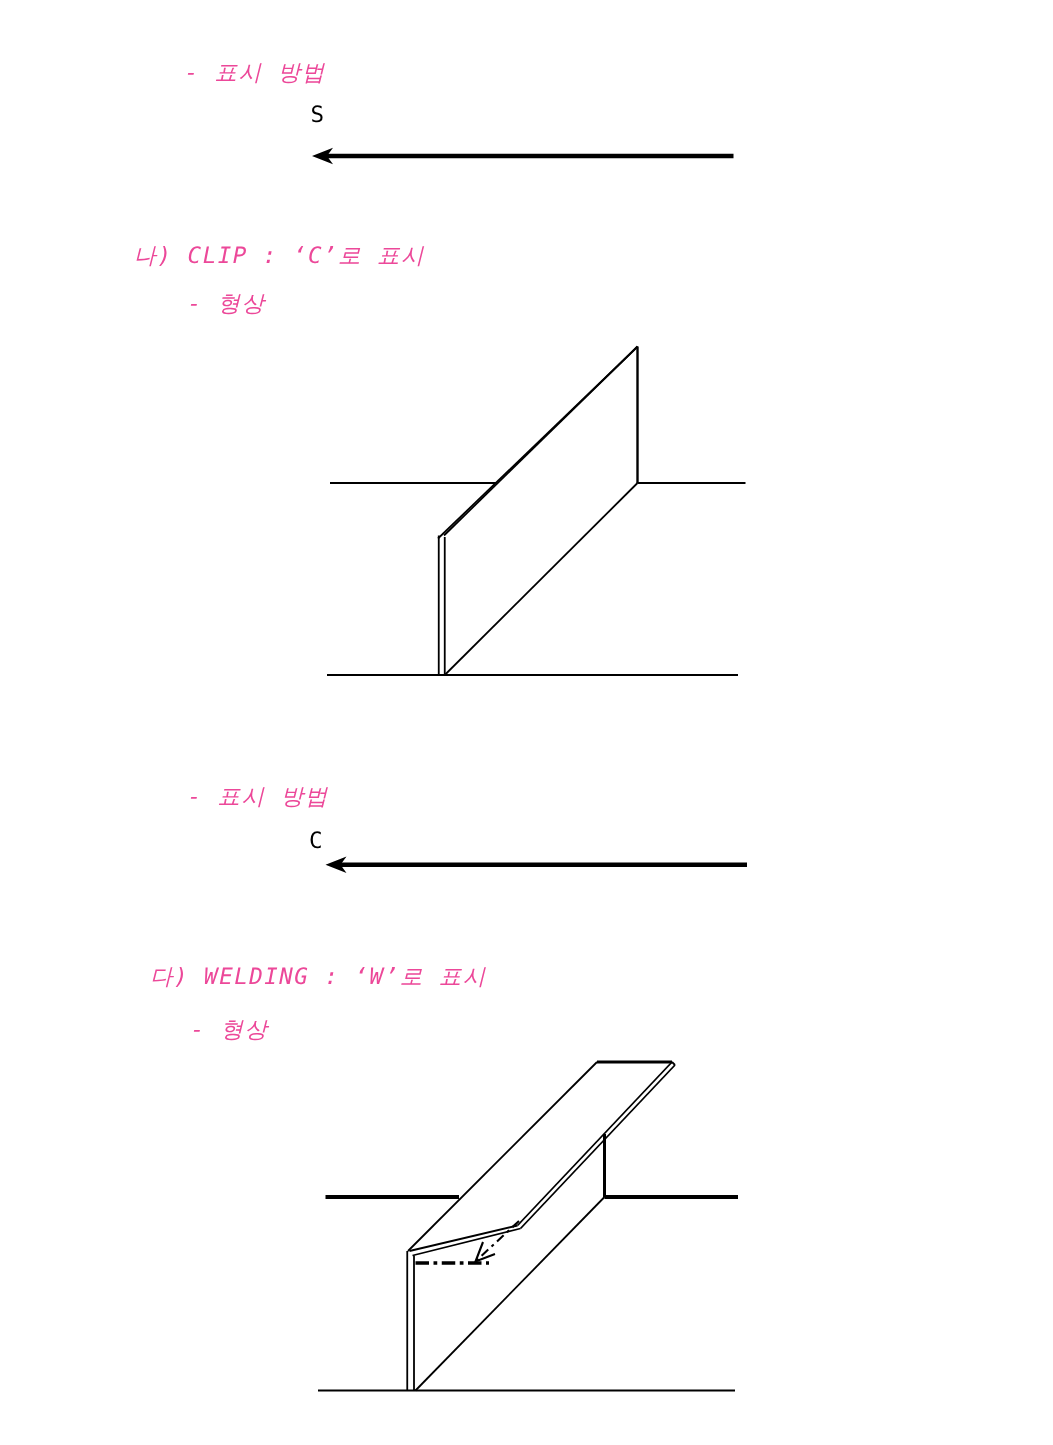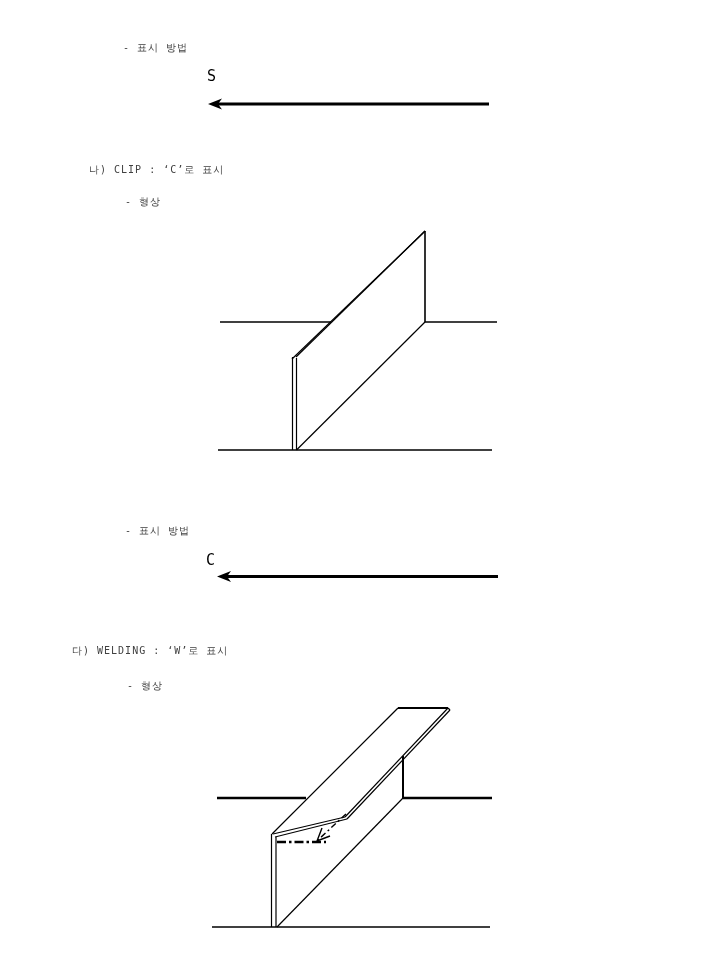--- a/index.html
+++ b/index.html
@@ -2,22 +2,22 @@
 <html><head>
 <meta charset="utf-8">
 <style>
   html,body{margin:0;padding:0;}
   body{
     width:702px;height:963px;position:relative;background:#ffffff;
     font-family:"DejaVu Sans Mono","Liberation Mono",monospace;
     color:#000;overflow:hidden;
   }
   .txt{
-    position:absolute;font-size:10px;line-height:18px;
-    letter-spacing:1px;white-space:pre;color:#404040;
+    position:absolute;font-size:15px;line-height:18px;
+    letter-spacing:1px;white-space:pre;color:#ec4899;font-style:italic;
   }
   .sym{position:absolute;font-size:15px;color:#000;}
   svg{position:absolute;display:block;}
   .stroke{stroke:#000;fill:none;}
 </style>
 </head>
 <body>
 
 <div class="txt" style="left:123px;top:39px">- 표시 방법</div>
 
@@ -55,21 +55,21 @@
 
 <div class="txt" style="left:125px;top:522px">- 표시 방법</div>
 
 <div class="sym" style="left:206px;top:551px">C</div>
 
 <svg style="left:213px;top:566px" width="290" height="21" viewBox="0 0 290 21">
   <line class="stroke" x1="285" y1="10.5" x2="13" y2="10.5" stroke-width="3"></line>
   <polygon points="4,10.5 18,5 14,10.5 18,16" fill="#000"></polygon>
 </svg>
 
-<div class="txt" style="left:72px;top:642px">다) WELDING : ‘W’로 표시</div>
+<div class="txt" style="left:100px;top:642px">다) WELDING : ‘W’로 표시</div>
 
 <div class="txt" style="left:127px;top:677px">- 형상</div>
 
 <svg style="left:205px;top:700px" width="295" height="235" viewBox="0 0 295 235">
   <g class="stroke">
     <line x1="12" y1="98" x2="101" y2="98" stroke-width="2.6"></line>
     <line x1="198" y1="98" x2="287" y2="98" stroke-width="2.6"></line>
     <line x1="198" y1="56" x2="198" y2="98" stroke-width="2"></line>
     <line x1="7" y1="227" x2="285" y2="227" stroke-width="1.3"></line>
   </g>

